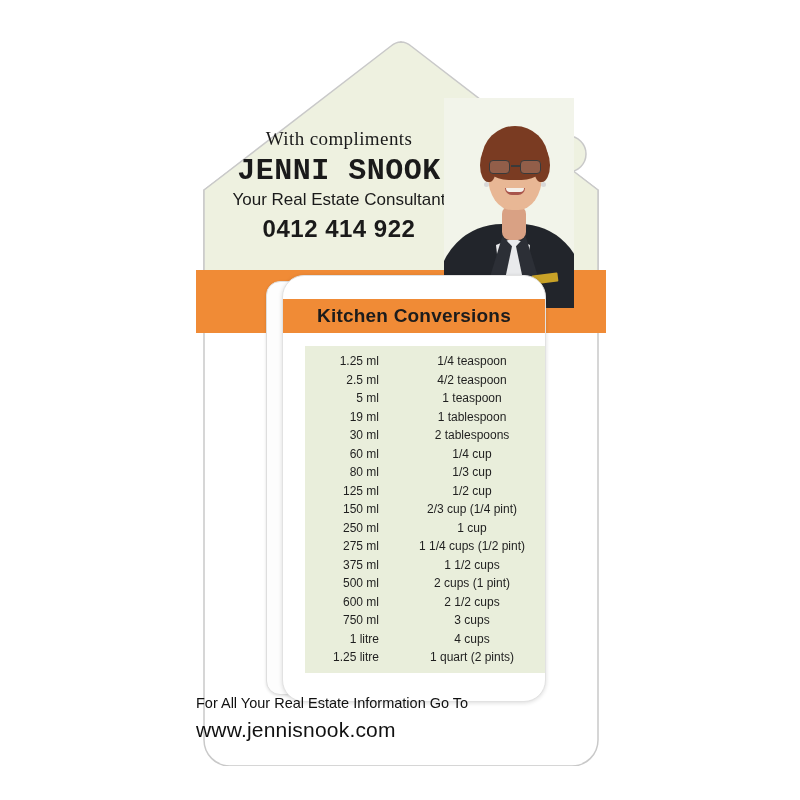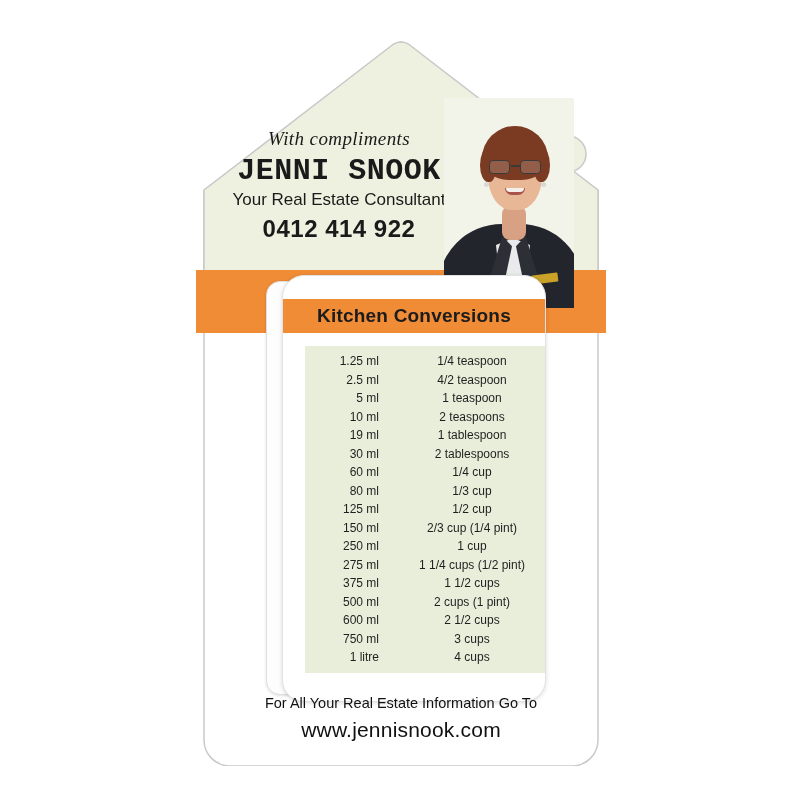--- a/index.html
+++ b/index.html
@@ -42,21 +42,20 @@
   .header-block {
     position: absolute;
     left: 18px;
     top: 88px;
     width: 250px;
     text-align: center;
     color: #1a1a1a;
   }
   .with-compliments {
     font-family: "Liberation Serif", serif;
-    font-style: italic;
     font-size: 19px;
     letter-spacing: 0.4px;
     margin-bottom: 4px;
   }
   .agent-name {
     font-size: 30px;
     font-weight: bold;
     letter-spacing: 0.5px;
     margin-bottom: 2px;
     font-family: Liberation Mono, monospace;
@@ -312,21 +311,21 @@
     flex: 1;
     text-align: center;
   }
 
   
   .magnet-footer {
     position: absolute;
     left: 0;
     top: 655px;
     width: 410px;
-    text-align: center;
+    text-align: left;
     color: #111;
   }
   .magnet-footer .line1 {
     font-size: 14.5px;
   }
   .magnet-footer .line2 {
     font-size: 21px;
     font-weight: normal;
     margin-top: 7px;
     letter-spacing: 0.2px;
@@ -402,24 +401,20 @@
           </div>
           <div class="conv-row">
             <div class="conv-metric">2.5 ml</div>
             <div class="conv-imperial">4/2 teaspoon</div>
           </div>
           <div class="conv-row">
             <div class="conv-metric">5 ml</div>
             <div class="conv-imperial">1 teaspoon</div>
           </div>
           <div class="conv-row">
-            <div class="conv-metric">10 ml</div>
-            <div class="conv-imperial">2 teaspoons</div>
-          </div>
-          <div class="conv-row">
             <div class="conv-metric">19 ml</div>
             <div class="conv-imperial">1 tablespoon</div>
           </div>
           <div class="conv-row">
             <div class="conv-metric">30 ml</div>
             <div class="conv-imperial">2 tablespoons</div>
           </div>
           <div class="conv-row">
             <div class="conv-metric">60 ml</div>
             <div class="conv-imperial">1/4 cup</div>
@@ -456,20 +451,24 @@
             <div class="conv-metric">600 ml</div>
             <div class="conv-imperial">2 1/2 cups</div>
           </div>
           <div class="conv-row">
             <div class="conv-metric">750 ml</div>
             <div class="conv-imperial">3 cups</div>
           </div>
           <div class="conv-row">
             <div class="conv-metric">1 litre</div>
             <div class="conv-imperial">4 cups</div>
+          </div>
+          <div class="conv-row">
+            <div class="conv-metric">1.25 litre</div>
+            <div class="conv-imperial">1 quart (2 pints)</div>
           </div>
         </div>
 
     </div>
 
     <div class="magnet-footer">
       <div class="line1">For All Your Real Estate Information Go To</div>
       <div class="line2">www.jennisnook.com</div>
     </div>
 

